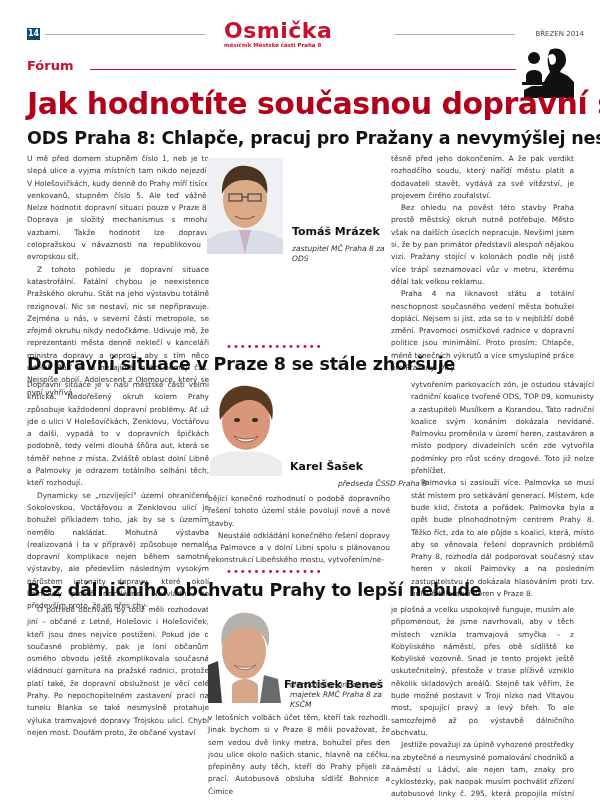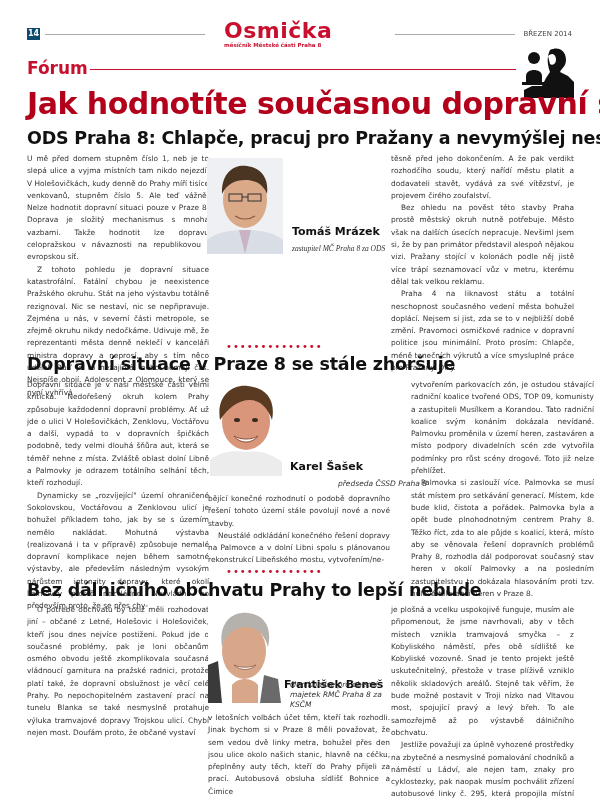--- a/index.html
+++ b/index.html
@@ -7,23 +7,23 @@
          font-family: "DejaVu Sans", sans-serif; color: #333; }
   .abs { position: absolute; }
 
   
   .page-num { left: 27px; top: 28px; width: 13px; height: 12px; background: #0c4a6e; color: #fff;
               font-size: 8px; font-weight: bold; line-height: 12px; text-align: center; }
   .hline { height: 1px; background: #aaa; top: 34px; }
   .brand { left: 224px; top: 20px; width: 152px; text-align: left; }
   .brand-title { color: #c8102e; font-size: 22px; font-weight: bold; line-height: 22px; letter-spacing: 0.5px; }
   .brand-sub { color: #c8102e; font-size: 5.5px; font-weight: bold; line-height: 7px; margin-top: 0px; }
-  .date { right: 28px; top: 30px; font-size: 7px; color: #444; }
+  .date { right: 16px; top: 30px; font-size: 7px; color: #444; }
 
-  .section { left: 27px; top: 58px; color: #c8102e; font-size: 17px; font-weight: bold; }
+  .section { left: 27px; top: 58px; color: #c8102e; font-size: 13px; font-weight: bold; }
   .section-line { left: 90px; top: 69px; width: 426px; height: 1px; background: #c8102e; }
   .forum-icon { left: 520px; top: 46px; width: 56px; height: 52px; }
 
   .main-title { left: 27px; top: 86px; color: #b3001b; font-size: 30px; font-weight: bold;
                 white-space: nowrap; letter-spacing: -0.5px; font-family: "DejaVu Sans", sans-serif; }
 
   .art-title { left: 27px; font-size: 17.5px; font-weight: bold; color: #111; white-space: nowrap; letter-spacing: -0.2px; }
 
   .col { font-size: 7.4px; line-height: 12.3px; color: #333; text-align: justify; }
   .col p { margin: 0; text-indent: 10px; }
@@ -76,21 +76,21 @@
     <path d="M32 72 L38 96 L44 72 Z" fill="#c9b4c4"></path>
     <ellipse cx="38" cy="42" rx="22" ry="28" fill="#d9a988"></ellipse>
     <path d="M15 36 C14 14 28 6 40 8 C54 10 62 20 60 36 C56 26 48 22 38 22 C28 22 20 26 15 36 Z" fill="#4a3522"></path>
     <rect x="22" y="36" width="13" height="7" fill="none" stroke="#333" stroke-width="1"></rect>
     <rect x="41" y="36" width="13" height="7" fill="none" stroke="#333" stroke-width="1"></rect>
     <line x1="35" y1="39" x2="41" y2="39" stroke="#333" stroke-width="1"></line>
     <path d="M28 58 C34 62 42 62 48 58" stroke="#8a5a44" stroke-width="1.2" fill="none"></path>
   </svg>
 </div>
 <div class="abs author-name" style="left:292px; top:225px;">Tomáš Mrázek</div>
-<div class="abs author-role" style="left:292px; top:244px; width:95px;font-family:Liberation Serif, serif;">zastupitel MČ Praha 8 za ODS</div>
+<div class="abs author-role" style="left:292px; top:244px; width:95px;">zastupitel MČ Praha 8 za ODS</div>
 
 <div class="abs col" style="left:208px; top:268px; width:182px;">
 </div>
 
 <div class="abs col" style="left:391px; top:153px; width:183px;">
   <p class="first">těsně před jeho dokončením. A že pak verdikt rozhodčího soudu, který nařídí městu platit a dodavateli stavět, vydává za své vítězství, je projevem čirého zoufalství.</p>
   <p>Bez ohledu na pověst této stavby Praha prostě městský okruh nutně potřebuje. Město však na dalších úsecích nepracuje. Nevšiml jsem si, že by pan primátor představil alespoň nějakou vizi. Pražany stojící v kolonách podle něj jistě více trápí seznamovací vůz v metru, kterému dělal tak velkou reklamu.</p>
   <p>Praha 4 na liknavost státu a totální neschopnost současného vedení města bohužel doplácí. Nejsem si jist, zda se to v nejbližší době změní. Pravomoci osmičkové radnice v dopravní politice jsou minimální. Proto prosím: Chlapče, méně tanečních výkrutů a více smysluplné práce pro Pražany. Díky.</p>
 </div>
 

